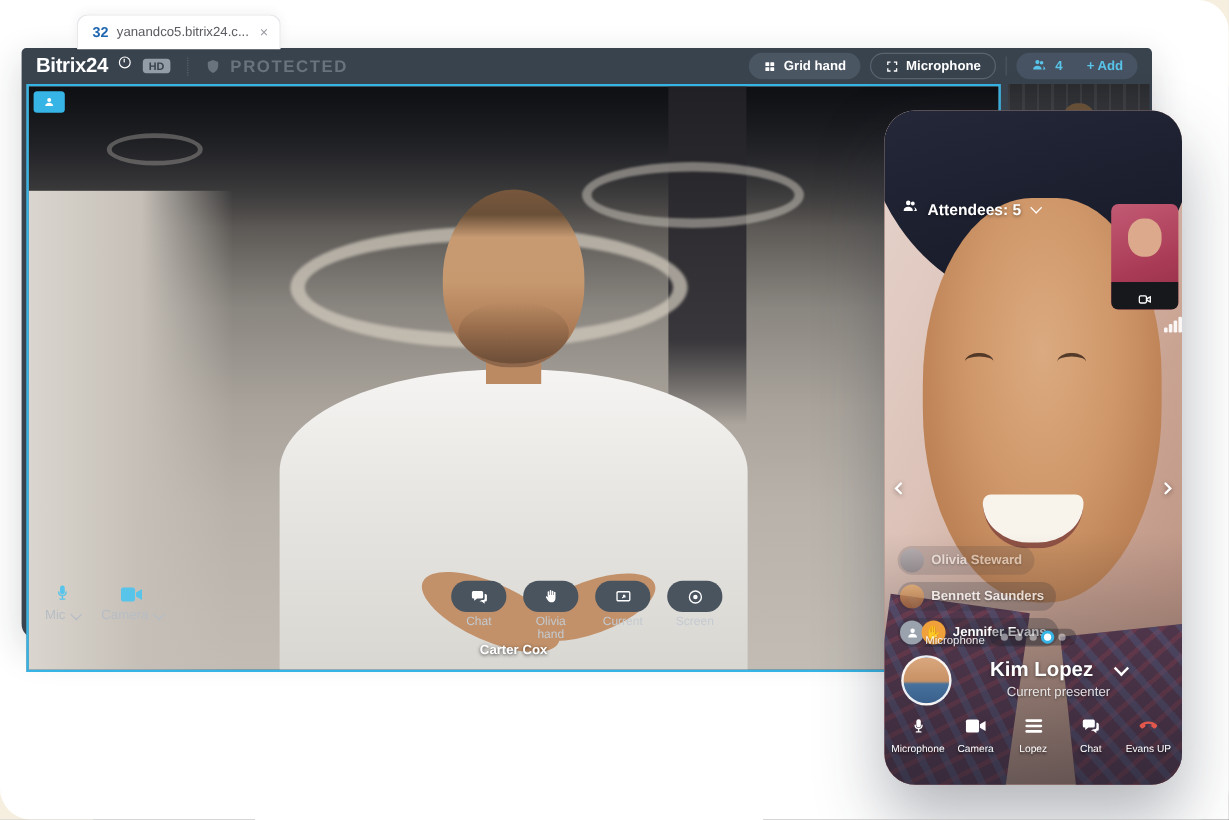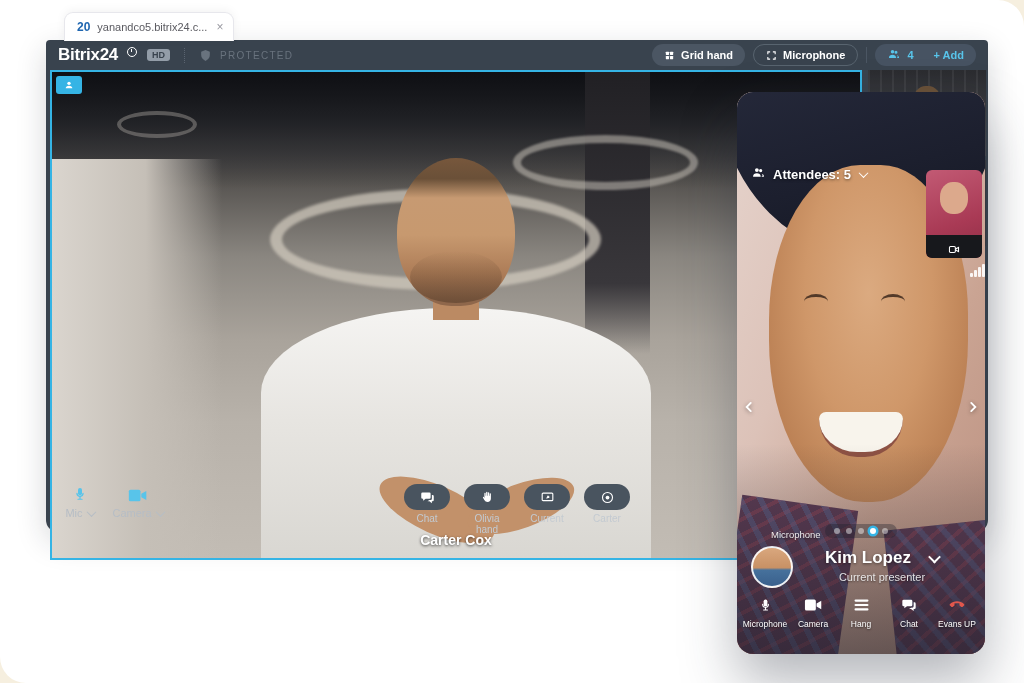--- a/index.html
+++ b/index.html
@@ -23,30 +23,29 @@
   }
   .fav{color:#1f66b0;font-weight:bold;font-size:12px;}
   .tab-title{color:#5a5a60;font-size:11px;white-space:nowrap;}
   .tab-close{color:#9a9aa2;font-size:12px;cursor:default;margin-left:2px;}
 
   
   .window{
     position:absolute;left:18px;top:40px;width:942px;height:492px;z-index:2;
     background:#39434e;border-radius:4px 4px 12px 12px;
     box-shadow:0 10px 30px rgba(30,35,45,.18);
-    margin-left:28px;
   }
   .topbar{position:absolute;left:0;top:0;right:0;height:30px;display:flex;align-items:center;padding:0 12px;box-sizing:border-box;gap:8px;}
   .brand{color:#fff;font-size:17px;font-weight:bold;letter-spacing:-.3px;}
   .brand-mark{width:8px;height:8px;border:1.5px solid #fff;border-radius:50%;display:inline-block;margin:0 0 7px 1px;position:relative;}
   .brand-mark::after{content:"";position:absolute;left:3px;top:1px;width:1.5px;height:3px;background:#fff;}
   .hd-badge{background:#939da8;color:#39434e;font-size:9px;font-weight:bold;padding:1px 5px;border-radius:3px;margin-left:2px;}
   .vdot{width:0;height:15px;border-left:1px dotted #5a6470;margin:0 6px;}
   .shield{color:#69737e;display:flex;}
-  .protected{color:#69737e;font-size:10px;font-weight:normal;letter-spacing:1.3px;}
+  .protected{color:#69737e;font-size:14px;font-weight:bold;letter-spacing:1.3px;}
   .tb-right{margin-left:auto;display:flex;align-items:center;gap:8px;}
   .pill{display:flex;align-items:center;gap:6px;height:22px;padding:0 12px;border-radius:12px;font-size:11px;font-weight:bold;color:#fff;background:#4b5663;border:none;cursor:default;}
   .pill.outline{background:transparent;border:1px solid #58646f;}
   .pill svg{display:block;}
   .vbar{width:1px;height:16px;background:#4b5663;}
   .pill-part{background:#475362;color:#58c4ea;display:flex;align-items:center;gap:6px;height:22px;padding:0 12px;border-radius:12px;font-size:11px;font-weight:bold;}
   .pill-part .gap{width:8px;}
 
   
   .video-main{position:absolute;left:4px;top:30px;width:812px;height:490px;border:2px solid #35b4e5;box-sizing:border-box;overflow:hidden;background:#777;}
@@ -59,21 +58,21 @@
   .ring-b{left:57%;top:13%;width:21%;height:8%;border:8px solid rgba(196,191,183,.55);filter:blur(1px);}
   .ring-c{left:8%;top:8%;width:9%;height:4%;border:4px solid rgba(150,146,142,.5);}
   .p-shirt{position:absolute;left:50%;transform:translateX(-50%);bottom:0;width:390px;height:250px;background:linear-gradient(180deg,#f5f4f2,#e7e5e1 45%,#d9d7d2);border-radius:48% 48% 0 0/34% 34% 0 0;}
   .p-neck{position:absolute;left:50%;transform:translateX(-50%);bottom:238px;width:46px;height:34px;background:#bb8a63;}
   .p-head{position:absolute;left:50%;transform:translateX(-50%);bottom:252px;width:118px;height:148px;border-radius:50% 50% 46% 46%;background:linear-gradient(180deg,#77573c 0%,#6a5038 14%,#c79a72 27%,#c7996f 52%,#ad7c57 78%,#8f674b 96%);}
   .p-beard{position:absolute;left:50%;transform:translateX(-50%);bottom:255px;width:92px;height:52px;border-radius:50%;background:linear-gradient(180deg,rgba(0,0,0,0),rgba(72,51,34,.45));}
   .p-hand{position:absolute;border-radius:50%;background:#c2916a;}
   .hand-l{left:40%;bottom:24px;width:124px;height:48px;transform:rotate(24deg);}
   .hand-r{right:35%;bottom:30px;width:112px;height:44px;transform:rotate(-20deg);}
   .speaker-badge{position:absolute;left:4px;top:4px;width:26px;height:18px;background:#35b4e5;border-radius:3px;display:flex;align-items:center;justify-content:center;color:#fff;}
-  .name-label{position:absolute;left:0;right:0;bottom:10px;text-align:center;color:#fff;font-size:14px;font-weight:bold;text-shadow:0 1px 3px rgba(0,0,0,.7);}
+  .name-label{position:absolute;left:0;right:0;bottom:10px;text-align:center;color:#fff;font-size:11px;font-weight:bold;text-shadow:0 1px 3px rgba(0,0,0,.7);}
 
   
   .strip{position:absolute;left:822px;top:30px;width:118px;}
   .thumb{width:118px;height:86px;margin-bottom:4px;position:relative;overflow:hidden;background:linear-gradient(180deg,#2b2c30,#4a4b50);}
   .thumb .blinds{position:absolute;inset:0;background:repeating-linear-gradient(90deg,rgba(255,255,255,.06) 0 2px,transparent 2px 12px);}
   .t-head{position:absolute;left:50%;transform:translateX(-50%);top:16px;width:28px;height:32px;border-radius:46%;background:linear-gradient(180deg,#6a5138 0 22%,#cda183 23%);}
   .t-body{position:absolute;left:50%;transform:translateX(-50%);bottom:0;width:60px;height:32px;border-radius:40% 40% 0 0;background:#2e2f33;}
   .thumb2{background:#3a3b40;}
 
   
@@ -84,21 +83,21 @@
   .dctrl .lb{color:#b6bdc5;font-size:11px;display:flex;align-items:center;gap:5px;}
   .chev{width:6px;height:6px;border-right:1.5px solid currentColor;border-bottom:1.5px solid currentColor;transform:rotate(45deg) translate(-1px,-1px);display:inline-block;}
   .dock-center{position:absolute;left:50%;transform:translateX(-50%);top:4px;display:flex;gap:12px;}
   .dbtn{width:48px;display:flex;flex-direction:column;align-items:center;cursor:default;}
   .dbtn .pillbg{width:46px;height:26px;border-radius:13px;background:#49545f;display:flex;align-items:center;justify-content:center;color:#fff;}
   .dbtn .lb{margin-top:3px;font-size:10px;line-height:1.1;color:#c3cad1;text-align:center;width:42px;}
 
   
   .phone{
     position:absolute;left:737px;top:92px;width:248px;height:562px;z-index:5;
-    border-radius:16px;overflow:hidden;background:#b98e7e;
+    border-radius:26px;overflow:hidden;background:#b98e7e;
     box-shadow:0 28px 55px rgba(40,45,60,.35);
   }
   .pf-bg{position:absolute;inset:0;background:linear-gradient(115deg,#e6d4cd 0%,#dcc2b8 35%,#caa493 65%,#b98e7e 100%);}
   .pf-hair{position:absolute;left:-6%;top:-9%;width:112%;height:38%;background:linear-gradient(170deg,#272b3d,#1c1f2e 60%,#141722);border-radius:0 0 48% 52%/0 0 70% 80%;transform:rotate(-5deg);}
   .pf-face{position:absolute;left:13%;top:13%;width:80%;height:60%;border-radius:46% 44% 48% 48%;background:radial-gradient(ellipse at 50% 38%,#dbaa80 0%,#cf9769 45%,#b97e52 80%,#a86f47 100%);}
   .pf-eye{position:absolute;width:24px;height:12px;border-top:3.5px solid rgba(60,40,28,.85);border-radius:50% 50% 0 0;}
   .eye-l{left:27%;top:36%;}
   .eye-r{left:58%;top:36%;}
   .pf-smile{position:absolute;left:33%;top:57%;width:34%;height:7%;background:#f8f4ec;border-bottom:5px solid #8e5244;border-radius:10px 10px 55px 55px;}
   .pf-shirt{position:absolute;background-color:#5d3c54;background-image:repeating-linear-gradient(55deg,rgba(90,120,170,.35) 0 6px,transparent 6px 18px),repeating-linear-gradient(-35deg,rgba(200,80,90,.25) 0 4px,transparent 4px 14px);}
@@ -151,21 +150,21 @@
   .ic-red{color:#e2574c;}
 </style>
 </head>
 <body>
 
 <div class="blob blob-tr"></div>
 <div class="blob blob-bl"></div>
 <div class="canvas"></div>
 
 <div class="tab">
-  <span class="fav">20</span>
+  <span class="fav">32</span>
   <span class="tab-title">yanandco5.bitrix24.c...</span>
   <span class="tab-close">×</span>
 </div>
 
 <div class="window">
 
   <div class="topbar">
     <span class="brand">Bitrix24</span>
     <span class="brand-mark"></span>
     <span class="hd-badge">HD</span>
@@ -298,21 +297,21 @@
         </span>
         <span class="lb">Current</span>
       </div>
       <div class="dbtn">
         <span class="pillbg">
           <svg width="15" height="15" viewBox="0 0 24 24" fill="none" stroke="currentColor" stroke-width="1.8">
               <circle cx="12" cy="12" r="8"></circle>
               <circle cx="12" cy="12" r="3" fill="currentColor" stroke="none"></circle>
             </svg>
         </span>
-        <span class="lb">Carter</span>
+        <span class="lb">Screen</span>
       </div>
     </div>
   </div>
 </div>
 
 <div class="phone">
   <div class="pf-bg"></div>
   <div class="pf-hair"></div>
   <div class="pf-face"></div>
   <div class="pf-eye eye-l"></div>
@@ -353,20 +352,40 @@
     <svg width="14" height="20" viewBox="0 0 24 24" fill="none" stroke="currentColor" stroke-width="3.2" stroke-linecap="round">
         <path d="M15 5l-7 7 7 7"></path>
       </svg>
   </div>
   <div class="p-chev p-chev-r">
     <svg width="14" height="20" viewBox="0 0 24 24" fill="none" stroke="currentColor" stroke-width="3.2" stroke-linecap="round">
         <path d="M9 5l7 7-7 7"></path>
       </svg>
   </div>
 
+  <div class="p-attendees">
+    <div class="att-row dim1">
+      <span class="att-av av-olivia"></span>
+      <span class="att-name">Olivia Steward</span>
+    </div>
+    <div class="att-row dim2">
+      <span class="att-av av-bennett"></span>
+      <span class="att-name">Bennett Saunders</span>
+    </div>
+    <div class="att-row">
+      <span class="att-av av-person">
+        <svg width="11" height="11" viewBox="0 0 24 24" fill="currentColor">
+            <circle cx="12" cy="8" r="4"></circle>
+            <path d="M4 20c0-4 3.6-6.5 8-6.5s8 2.5 8 6.5z"></path>
+          </svg>
+      </span>
+      <span class="att-av av-hand">✋</span>
+      <span class="att-name">Jennifer Evans</span>
+    </div>
+  </div>
 
   <div class="p-carousel-label">Microphone</div>
   <div class="p-dots">
     <span></span>
     <span></span>
     <span></span>
     <span class="active"></span>
     <span></span>
   </div>
 
@@ -401,21 +420,21 @@
       <span class="lb">Camera</span>
     </div>
     <div class="ptb-item">
       <span class="ic">
         <svg width="17" height="14" viewBox="0 0 24 20" fill="currentColor">
             <rect x="2" y="2" width="20" height="3.2" rx="1.6"></rect>
             <rect x="2" y="8.4" width="20" height="3.2" rx="1.6"></rect>
             <rect x="2" y="14.8" width="20" height="3.2" rx="1.6"></rect>
           </svg>
       </span>
-      <span class="lb">Hang</span>
+      <span class="lb">Lopez</span>
     </div>
     <div class="ptb-item">
       <span class="ic">
         <svg width="16" height="16" viewBox="0 0 24 24" fill="currentColor">
             <path d="M4 4h11a2 2 0 0 1 2 2v6a2 2 0 0 1-2 2H9l-4 3v-3H4a2 2 0 0 1-2-2V6a2 2 0 0 1 2-2z"></path>
             <path d="M19 8h1a2 2 0 0 1 2 2v6a2 2 0 0 1-2 2h-1v3l-4-3h-3l3-2h2a2 2 0 0 0 2-2z"></path>
           </svg>
       </span>
       <span class="lb">Chat</span>
     </div>

